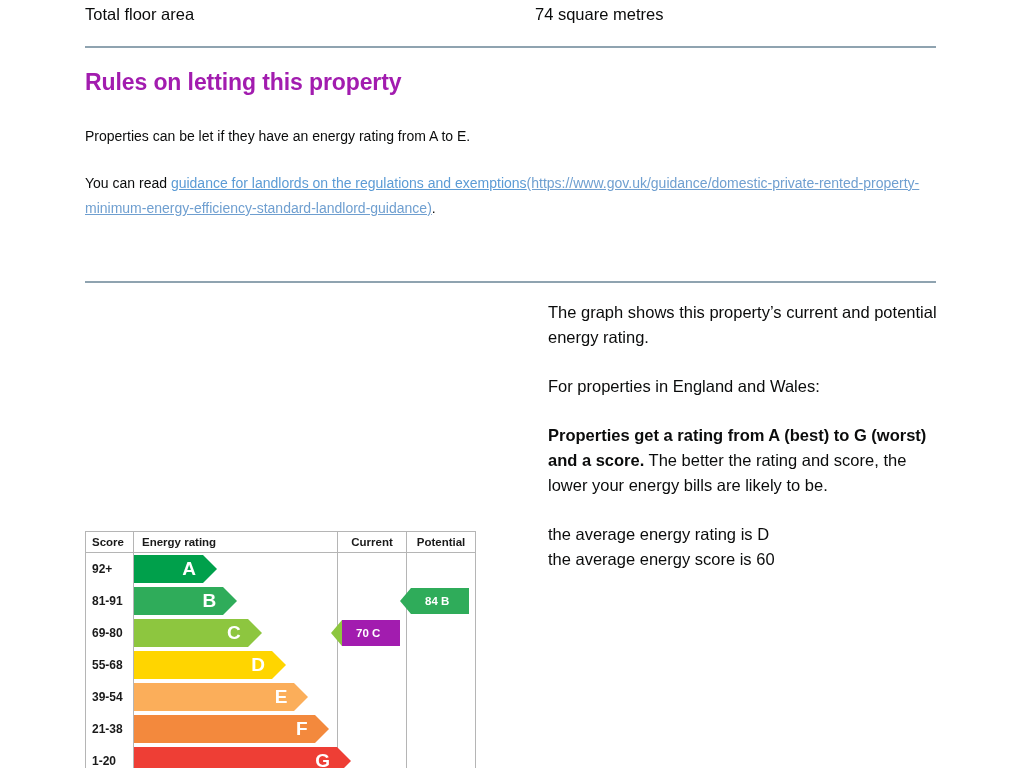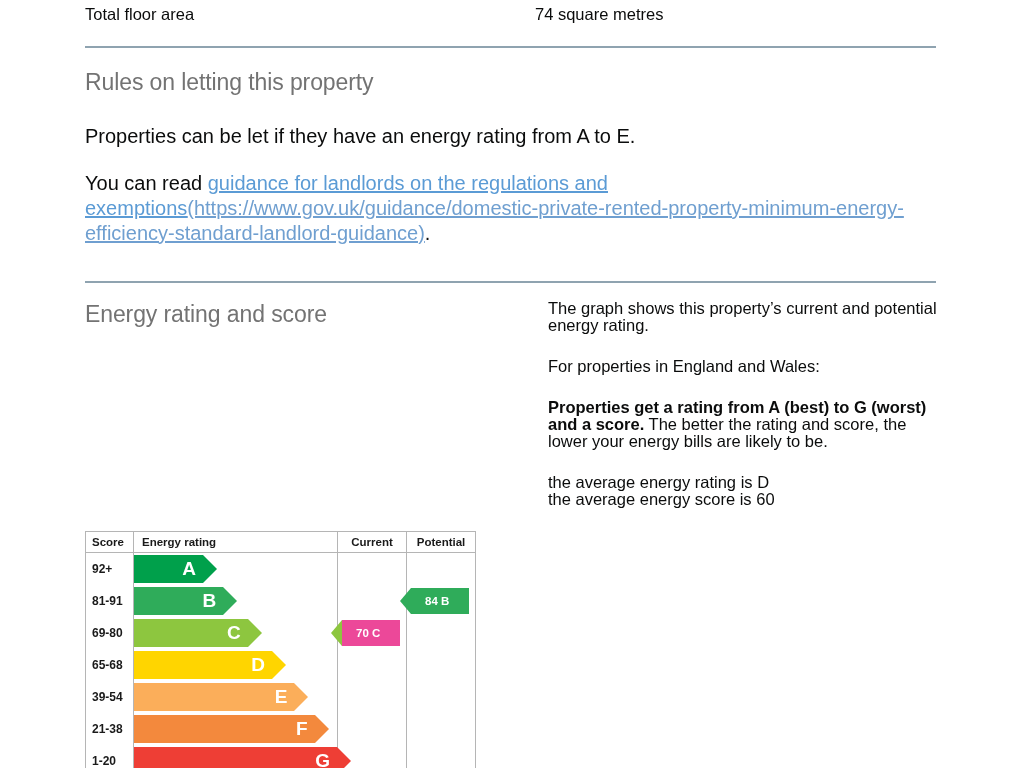--- a/index.html
+++ b/index.html
@@ -56,28 +56,28 @@
 
   
   .section-letting {
     position: absolute;
     left: 85px;
     top: 68px;
     width: 860px;
   }
   h2.heading {
     font-size: 23px;
-    font-weight: normal;
+    font-weight: bold;
     margin: 0 0 28px 0;
     line-height: 28px;
-    color: #737373;
+    color: #a21caf;
     letter-spacing: -0.1px;
   }
   p.body {
-    font-size: 20px;
+    font-size: 14px;
     line-height: 25px;
     margin: 0 0 22px 0;
     color: #0b0c0c;
   }
   a.link {
     color: #5b9bd5;
     text-decoration: underline;
   }
   .url-text {
     color: #6f9fd0;
@@ -101,21 +101,21 @@
   }
 
   .right-col {
     position: absolute;
     left: 548px;
     top: 300px;
     width: 400px;
   }
   .right-col p {
     font-size: 16.5px;
-    line-height: 17px;
+    line-height: 25px;
     margin: 0 0 24px 0;
     color: #0b0c0c;
   }
   .right-col p.tight { margin-bottom: 0; }
   .right-col b { font-weight: bold; }
 
   
   .epc {
     position: absolute;
     left: 85px;
@@ -261,21 +261,20 @@
     <h2 class="heading">Rules on letting this property</h2>
     <p class="body">Properties can be let if they have an energy rating from A to E.</p>
     <p class="body">
       <span>You can read </span><a class="link" href="#">guidance for landlords on the regulations and exemptions</a><span class="url-text">(https://www.gov.uk/guidance/domestic-private-rented-property-minimum-energy-efficiency-standard-landlord-guidance)</span><span>.</span>
     </p>
   </div>
 
   <div class="rule rule-2"></div>
 
   <div class="section-energy">
-    <h2 class="heading">Energy rating and score</h2>
   </div>
 
   <div class="right-col">
     <p>The graph shows this property’s current and potential energy rating.</p>
     <p>For properties in England and Wales:</p>
     <p><b>Properties get a rating from A (best) to G (worst) and a score.</b><span> The better the rating and score, the lower your energy bills are likely to be.</span></p>
     <p class="tight">the average energy rating is D</p>
     <p class="tight">the average energy score is 60</p>
   </div>
 
@@ -307,27 +306,27 @@
           <div class="marker arrow-left" id="potential-marker" style="background: rgb(47, 172, 90);">84 B</div>
         </div>
       </div>
 
       <div class="epc-row">
         <div class="epc-score">69-80</div>
         <div class="epc-bar-cell">
           <div class="epc-bar" id="bar-2" style="width: 56%; background: rgb(141, 198, 63); --c: #8dc63f;">C</div>
         </div>
         <div class="epc-cur-cell">
-          <div class="marker arrow-left" id="current-marker" style="background: #ec4899;">70 C</div>
-        </div>
-        <div class="epc-pot-cell"></div>
-      </div>
-
-      <div class="epc-row">
-        <div class="epc-score">65-68</div>
+          <div class="marker arrow-left" id="current-marker" style="background: #a21caf;">70 C</div>
+        </div>
+        <div class="epc-pot-cell"></div>
+      </div>
+
+      <div class="epc-row">
+        <div class="epc-score">55-68</div>
         <div class="epc-bar-cell">
           <div class="epc-bar" id="bar-3" style="width: 68%; background: rgb(255, 213, 0); --c: #ffd500;">D</div>
         </div>
         <div class="epc-cur-cell"></div>
         <div class="epc-pot-cell"></div>
       </div>
 
       <div class="epc-row">
         <div class="epc-score">39-54</div>
         <div class="epc-bar-cell">

